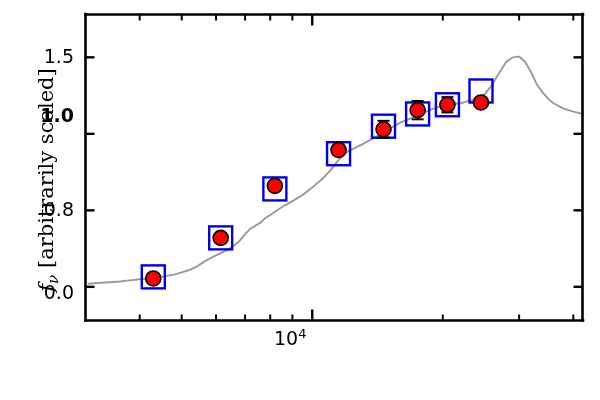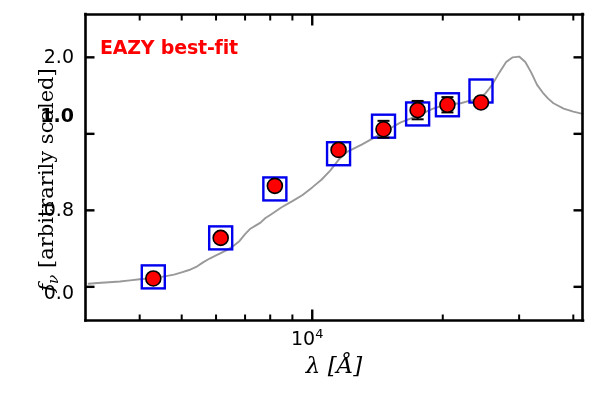--- a/index.html
+++ b/index.html
@@ -206,25 +206,23 @@
         <line x1="312.24" x2="312.24" y1="320.5" y2="309.5" class="tick-major"></line>
         <line x1="312.24" x2="312.24" y1="14.5" y2="25.5" class="tick-major"></line>
       </g>
 
   </svg>
 
   <div id="ytick-labels">
       <div class="ytick-label" style="left: 22px; top: 283px;">0.0</div>
       <div class="ytick-label" style="left: 22px; top: 200.34px;">0.8</div>
       <div class="ytick-label" style="left: 22px; top: 106px; font-weight: bold;">1.0</div>
-      <div class="ytick-label" style="left: 22px; top: 47.34px;">2.0</div>
+      <div class="ytick-label" style="left: 22px; top: 47.34px;">1.5</div>
     </div>
   <div id="xtick-labels">
-      <div class="xtick-label" style="left: 291px; top: 328.5px;"><span>10</span><sup>4</sup></div>
+      <div class="xtick-label" style="left: 274px; top: 328.5px;"><span>10</span><sup>4</sup></div>
     </div>
 
   <div id="ylabel"><span class="mathit">f</span><span class="sub">ν</span><span> [arbitrarily scaled]</span></div>
 
-  <div id="xlabel"><span class="mathit">λ</span>&nbsp;<span class="mathit">[Å]</span></div>
-
-  <div id="annotation">EAZY best-fit</div>
+
 
 </div>
 
 </body></html>

